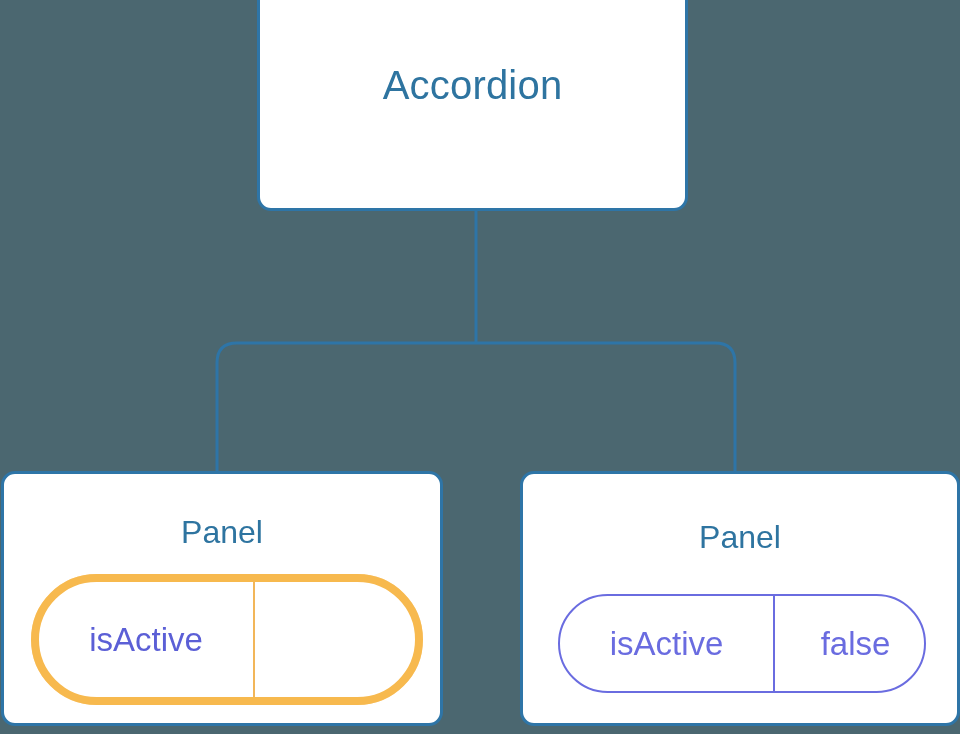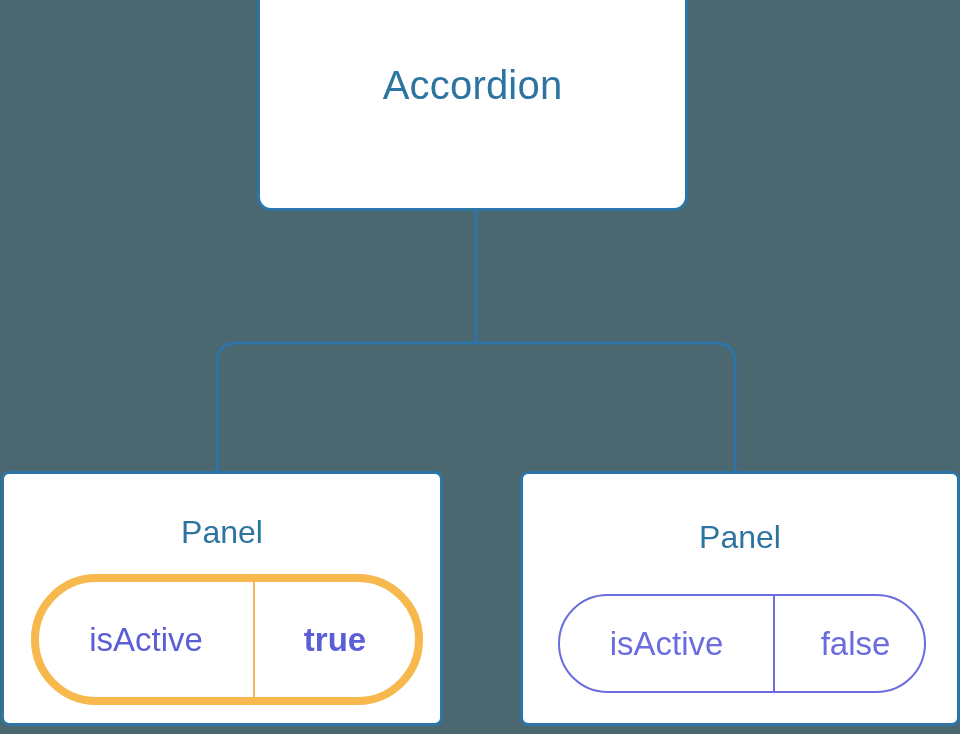--- a/index.html
+++ b/index.html
@@ -54,21 +54,21 @@
     line-height: 1;
     white-space: nowrap;
   }
 
   
   .panel-card {
     position: absolute;
     background: #ffffff;
     border: 3px solid #2e75a7;
     box-sizing: border-box;
-    border-radius: 8px;
+    border-radius: 14px;
     overflow: visible;
   }
   #panel-left {
     left: 1px;
     top: 471px;
     width: 442px;
     height: 255px;
   }
   #panel-right {
     left: 520px;
@@ -182,21 +182,20 @@
     <div class="node-title">Accordion</div>
   </div>
 
   <div class="panel-card" id="panel-left">
     <div class="panel-title">Panel</div>
 
     <div id="pill-left-wrap">
       <div id="pill-left">
         <div class="prop-cell key">isActive</div>
         <div class="prop-divider"></div>
-        <div class="prop-cell value">true</div>
       </div>
     </div>
 
   </div>
 
   <div class="panel-card" id="panel-right">
     <div class="panel-title">Panel</div>
 
     <div class="prop-pill" id="pill-right">
       <div class="prop-cell key">isActive</div>

